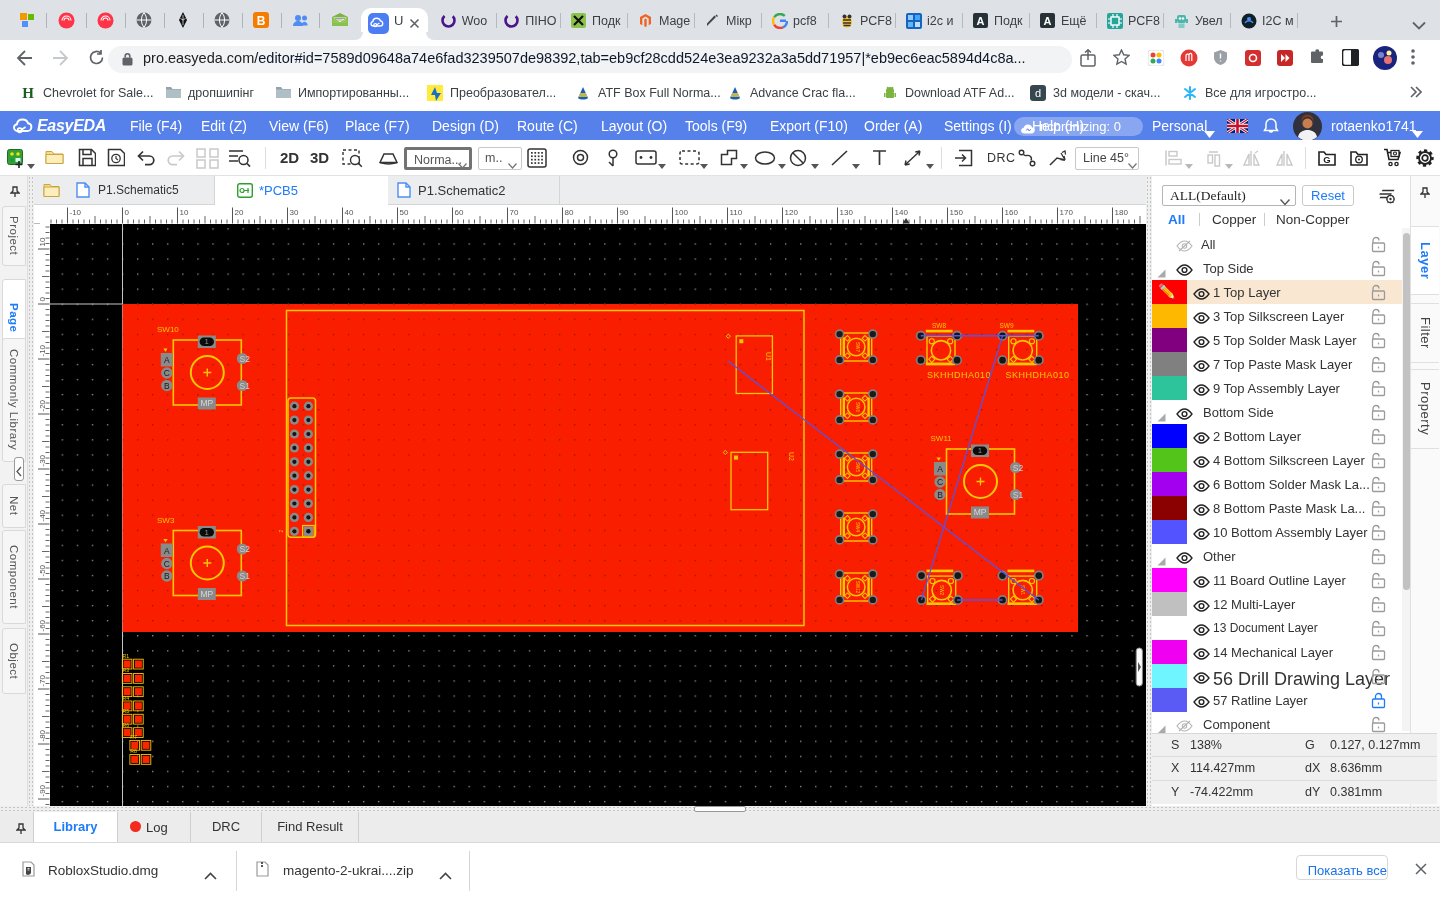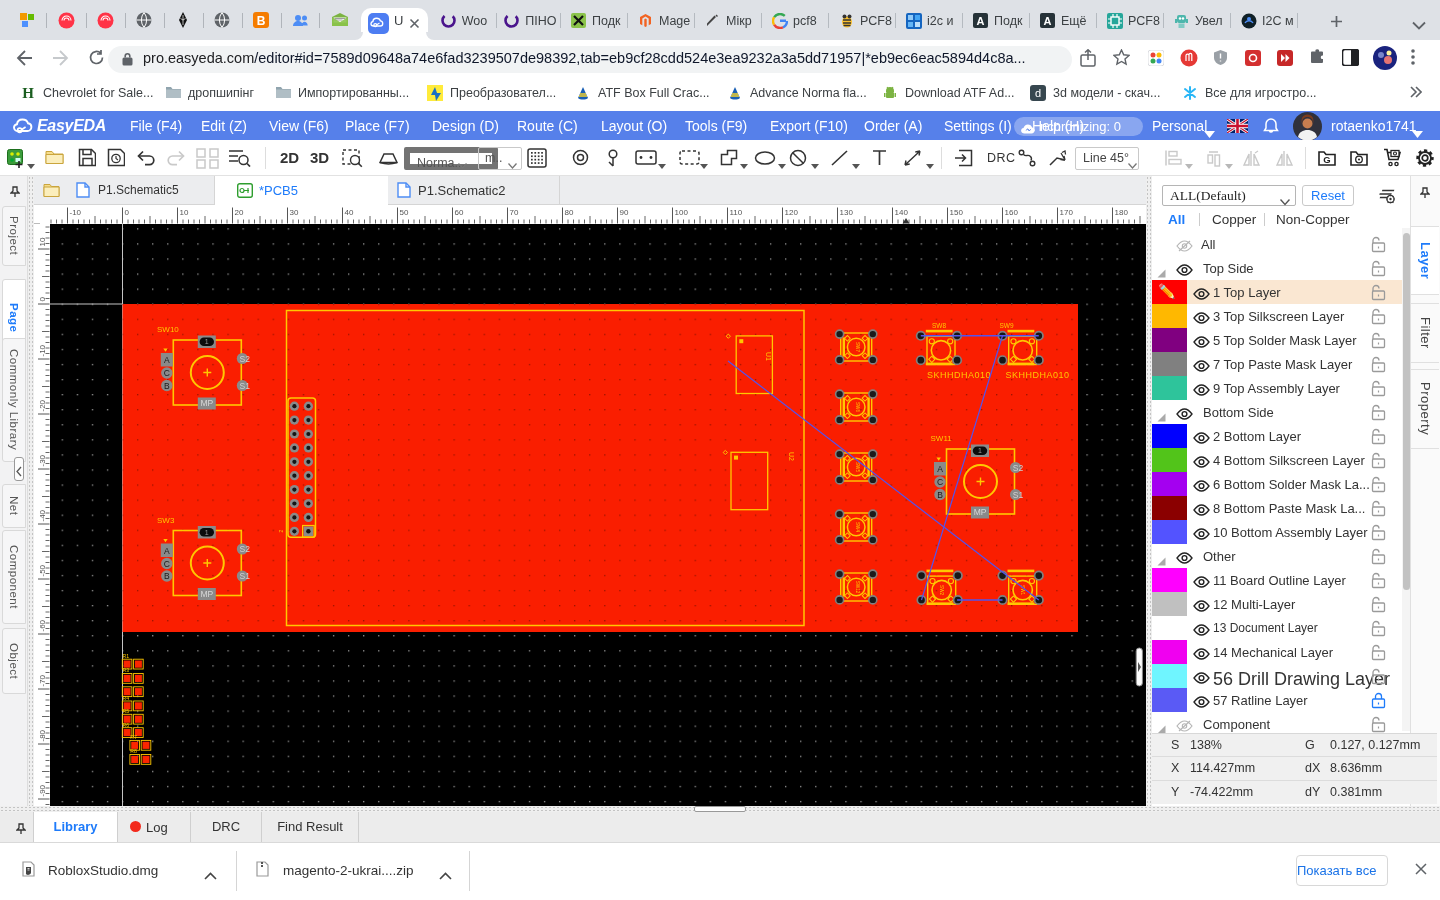--- a/index.html
+++ b/index.html
@@ -249,26 +249,26 @@
     <div class="abs" style="left:298px;top:10px;width:135px;height:16px;font-size:12.5px;color:#3c4043;overflow:hidden;white-space:nowrap">Импортированны...</div>
     <div class="ic" style="left:427px;top:9px"><svg width="16" height="16">
         <rect width="16" height="16" fill="#ffeb3b"></rect>
         <path d="M8 2l2 6h4l-5 8-1-6H4z" fill="#1a6fc4"></path>
       </svg></div>
     <div class="abs" style="left:450px;top:10px;width:135px;height:16px;font-size:12.5px;color:#3c4043;overflow:hidden;white-space:nowrap">Преобразовател...</div>
     <div class="ic" style="left:575px;top:9px"><svg width="16" height="16">
         <path d="M3 13l5-11 5 11c-2 2-8 2-10 0z" fill="#1a5fb4"></path>
         <path d="M5 9h6M4 11h8" stroke="#f6d32d" stroke-width="1.3"></path>
       </svg></div>
-    <div class="abs" style="left:598px;top:10px;width:130px;height:16px;font-size:12.5px;color:#3c4043;overflow:hidden;white-space:nowrap">ATF Box Full Crac...</div>
+    <div class="abs" style="left:598px;top:10px;width:130px;height:16px;font-size:12.5px;color:#3c4043;overflow:hidden;white-space:nowrap">ATF Box Full Norma...</div>
     <div class="ic" style="left:727px;top:9px"><svg width="16" height="16">
         <path d="M3 13l5-11 5 11c-2 2-8 2-10 0z" fill="#1a5fb4"></path>
         <path d="M5 9h6M4 11h8" stroke="#f6d32d" stroke-width="1.3"></path>
       </svg></div>
-    <div class="abs" style="left:750px;top:10px;width:135px;height:16px;font-size:12.5px;color:#3c4043;overflow:hidden;white-space:nowrap">Advance Norma fla...</div>
+    <div class="abs" style="left:750px;top:10px;width:135px;height:16px;font-size:12.5px;color:#3c4043;overflow:hidden;white-space:nowrap">Advance Crac fla...</div>
     <div class="ic" style="left:882px;top:9px"><svg width="16" height="16">
         <path d="M4 6a4 4 0 018 0v1H4z" fill="#7cb342"></path>
         <rect x="4" y="7" width="8" height="6" rx="1" fill="#7cb342"></rect>
         <path d="M5 2l1.2 1.6M11 2L9.8 3.6" stroke="#7cb342" stroke-width="1.2"></path>
         <rect x="2" y="8" width="1.5" height="4" fill="#7cb342"></rect>
         <rect x="12.5" y="8" width="1.5" height="4" fill="#7cb342"></rect>
       </svg></div>
     <div class="abs" style="left:905px;top:10px;width:128px;height:16px;font-size:12.5px;color:#3c4043;overflow:hidden;white-space:nowrap">Download ATF Ad...</div>
     <div class="ic" style="left:1030px;top:9px"><svg width="16" height="16">
         <rect width="16" height="16" rx="3" fill="#37474f"></rect>
@@ -382,21 +382,21 @@
 <div class="abs" style="left:310px;top:149px;font-size:15px;font-weight:bold;color:#333">3D</div>
 <div class="ic" style="left:342px;top:149px"><svg width="22" height="19">
       <rect x="1" y="1" width="16" height="14" fill="none" stroke="#333" stroke-width="1.4" stroke-dasharray="3 2.5"></rect>
       <circle cx="13" cy="11" r="4.5" fill="#fff" stroke="#333" stroke-width="1.4"></circle>
       <path d="M16.3 14.3l3.5 3.5" stroke="#333" stroke-width="1.6"></path>
     </svg></div>
 <div class="ic" style="left:378px;top:151px"><svg width="21" height="14">
       <path d="M2 11.5L6 3h9l4 8.5c-6 2-11 2-17 0z" fill="none" stroke="#333" stroke-width="1.5"></path>
       <path d="M2 11.5h17" stroke="#333" stroke-width="1.5"></path>
     </svg></div>
-<div class="abs" style="left:404px;top:147px;width:94px;height:23px;border:6px solid #737373;border-radius:2px;font-size:12.5px;color:#555;line-height:21px;padding-left:7px">Norma...</div>
+<div class="abs" style="left:404px;top:147px;width:68px;height:23px;border:3px solid #737373;border-radius:2px;font-size:12.5px;color:#555;line-height:21px;padding-left:7px">Norma...</div>
 <div class="ic" style="left:458px;top:155px"><svg width="9" height="6">
       <path d="M0.5 0.5l4 4.5 4-4.5" stroke="#777" fill="none" stroke-width="1.3"></path>
     </svg></div>
 <div class="abs" style="left:478px;top:147px;width:44px;height:23px;border:1px solid #c9c9c9;border-radius:2px;font-size:12.5px;color:#555;line-height:21px;padding-left:6px">m..</div>
 <div class="ic" style="left:508px;top:155px"><svg width="9" height="6">
       <path d="M0.5 0.5l4 4.5 4-4.5" stroke="#777" fill="none" stroke-width="1.3"></path>
     </svg></div>
 <div class="ic" style="left:527px;top:148px"><svg width="20" height="20">
       <rect x="1" y="1" width="18" height="18" rx="2" fill="none" stroke="#333" stroke-width="1.5"></rect>
       <rect x="4.0" y="4.0" width="1.7" height="1.7" fill="#333"></rect>
@@ -1543,15 +1543,15 @@
 <div class="abs" style="left:236px;top:851px;width:1px;height:40px;background:#d5d5d5"></div>
 <div class="ic" style="left:256px;top:861px"><svg width="13" height="16">
       <path d="M1 1h8l3 3v11H1z" fill="#fff" stroke="#9a9a9a" stroke-width="1.2"></path>
       <path d="M5 1h2v2H5zM5 4h2v2H5z" fill="#555"></path>
     </svg></div>
 <div class="abs" style="left:283px;top:863px;font-size:13.5px;color:#333">magento-2-ukrai....zip</div>
 <div class="ic" style="left:439px;top:866px"><svg width="13" height="8">
       <path d="M1 7l5.5-5.5L12 7" stroke="#444" stroke-width="1.6" fill="none"></path>
     </svg></div>
 <div class="abs" style="left:469px;top:851px;width:1px;height:40px;background:#d5d5d5"></div>
-<div class="abs" style="left:1296px;top:855px;width:92px;height:31px;border:1px solid #d8d8d8;border-radius:4px;font-size:13px;color:#1A73E8;text-align:left;line-height:29px">Показать все</div>
+<div class="abs" style="left:1296px;top:855px;width:92px;height:25px;border:1px solid #d8d8d8;border-radius:4px;font-size:13px;color:#1A73E8;text-align:right;line-height:29px">Показать все</div>
 <div class="ic" style="left:1414px;top:862px"><svg width="14" height="14">
       <path d="M2 2l10 10M12 2L2 12" stroke="#5f6368" stroke-width="1.5"></path>
     </svg></div>
 </body></html>

